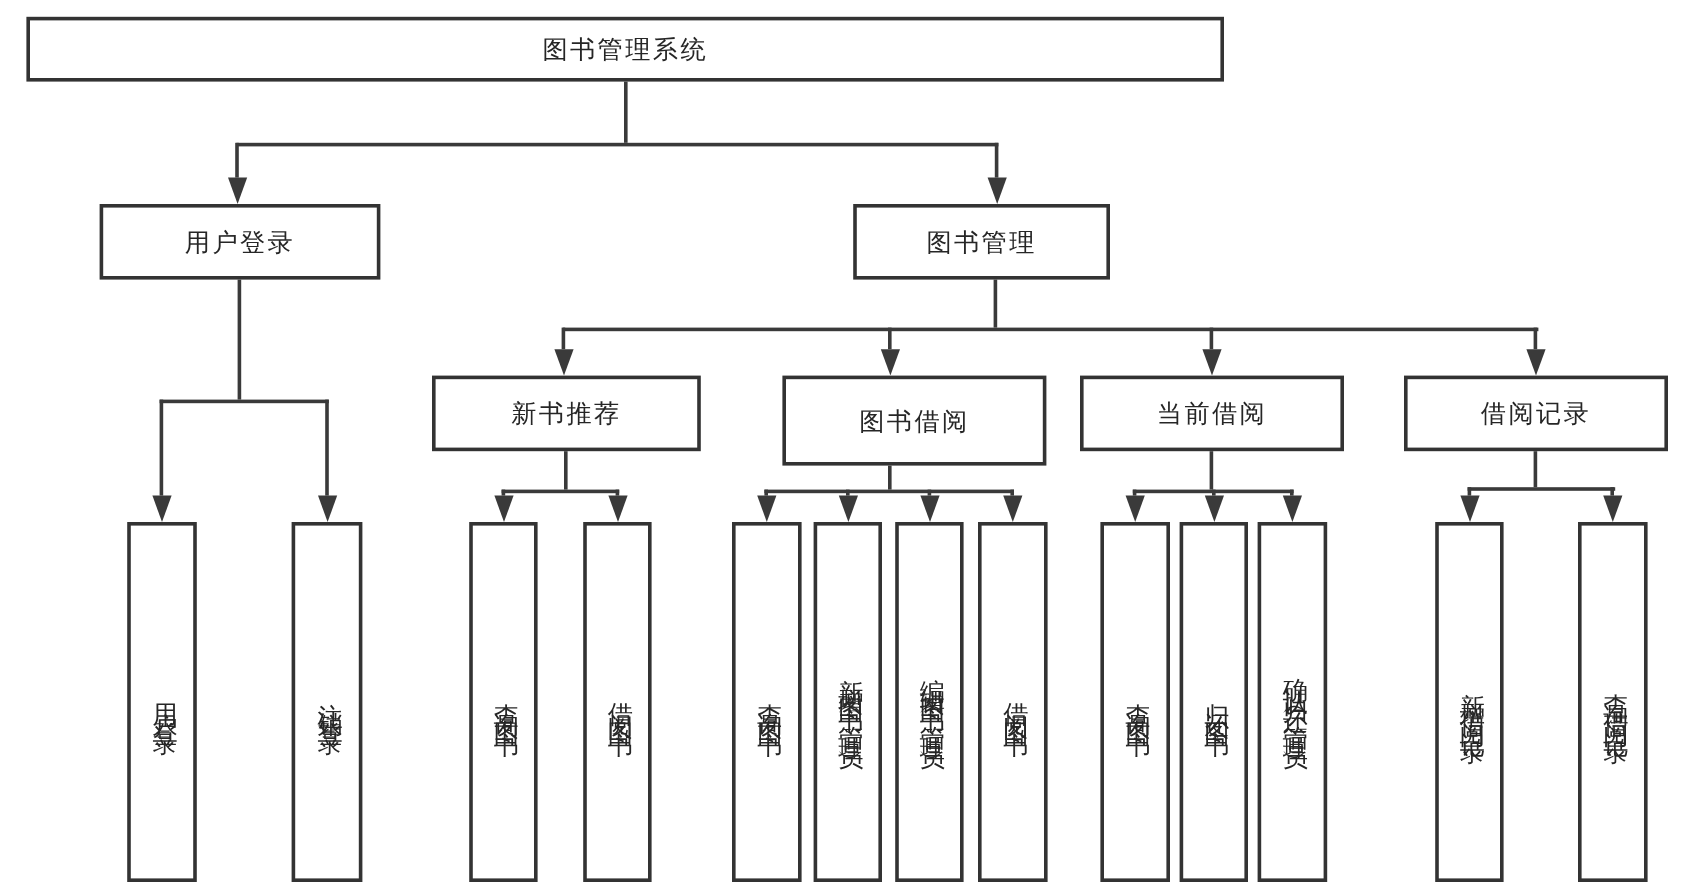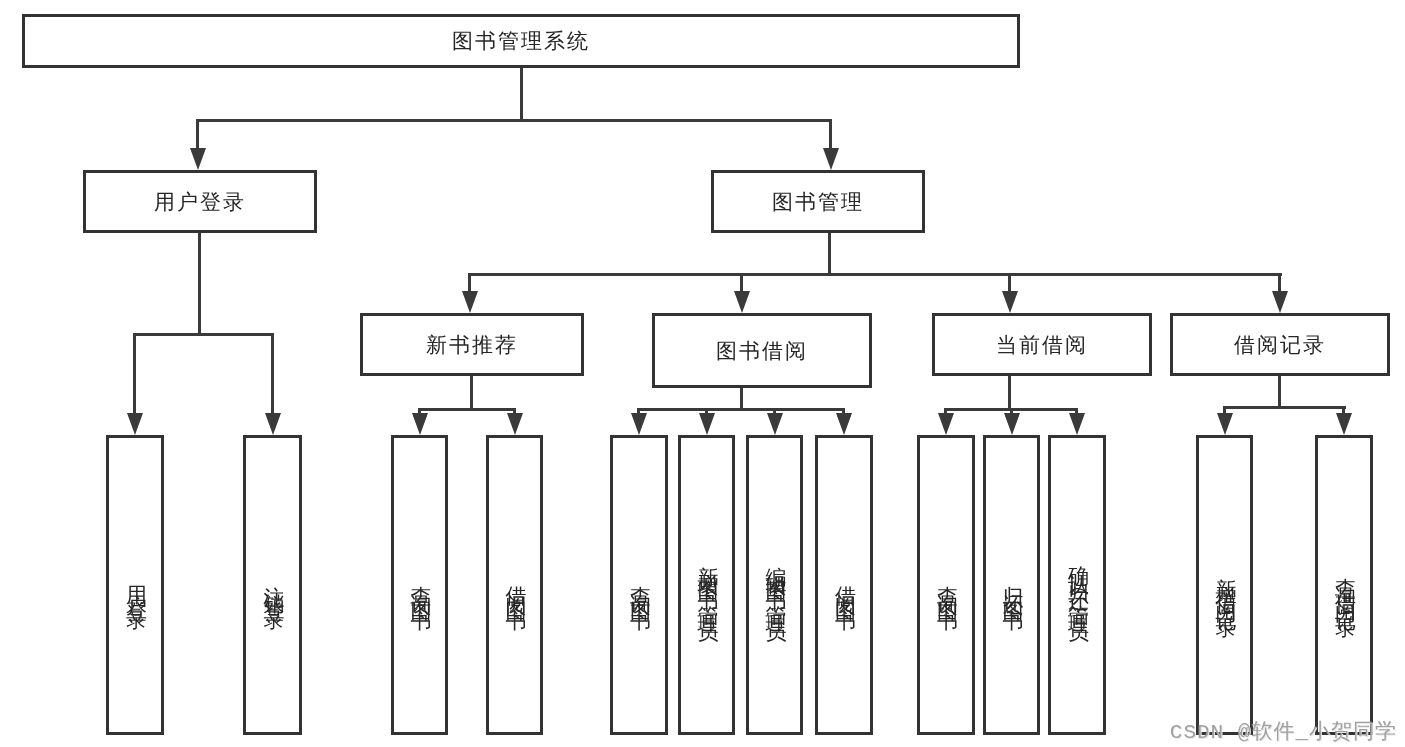--- a/index.html
+++ b/index.html
@@ -105,21 +105,21 @@
   <div class="arrow" style="left:740px;top:273px;height:18px"></div>
   <div class="arrow" style="left:1008px;top:273px;height:18px"></div>
   <div class="arrow" style="left:1278px;top:273px;height:18px"></div>
 
   <div class="box" style="left:360px;top:313px;width:224px;height:63px">
     <span>新书推荐</span>
   </div>
   <div class="box" style="left:652px;top:313px;width:220px;height:75px">
     <span>图书借阅</span>
   </div>
-  <div class="box" style="left:932px;top:313px;width:220px;height:63px">
+  <div class="box" style="left:900px;top:313px;width:220px;height:63px">
     <span>当前借阅</span>
   </div>
   <div class="box" style="left:1170px;top:313px;width:220px;height:63px">
     <span>借阅记录</span>
   </div>
 
   <div class="vline" style="left:470px;top:374px;height:34px"></div>
   <div class="hline" style="left:418px;top:408px;width:98px"></div>
   <div class="arrow" style="left:418px;top:408px;height:5px"></div>
   <div class="arrow" style="left:513px;top:408px;height:5px"></div>
@@ -179,15 +179,14 @@
     <span>确认归还（管理员）</span>
   </div>
 
   <div class="box leaf" style="left:1196px;top:435px;width:57px;height:300px">
     <span>新增借阅记录</span>
   </div>
   <div class="box leaf" style="left:1315px;top:435px;width:58px;height:300px">
     <span>查询借阅记录</span>
   </div>
 
-  <div class="watermark">CSDN @软件_小贺同学</div>
 
 </div>
 
 </body></html>

